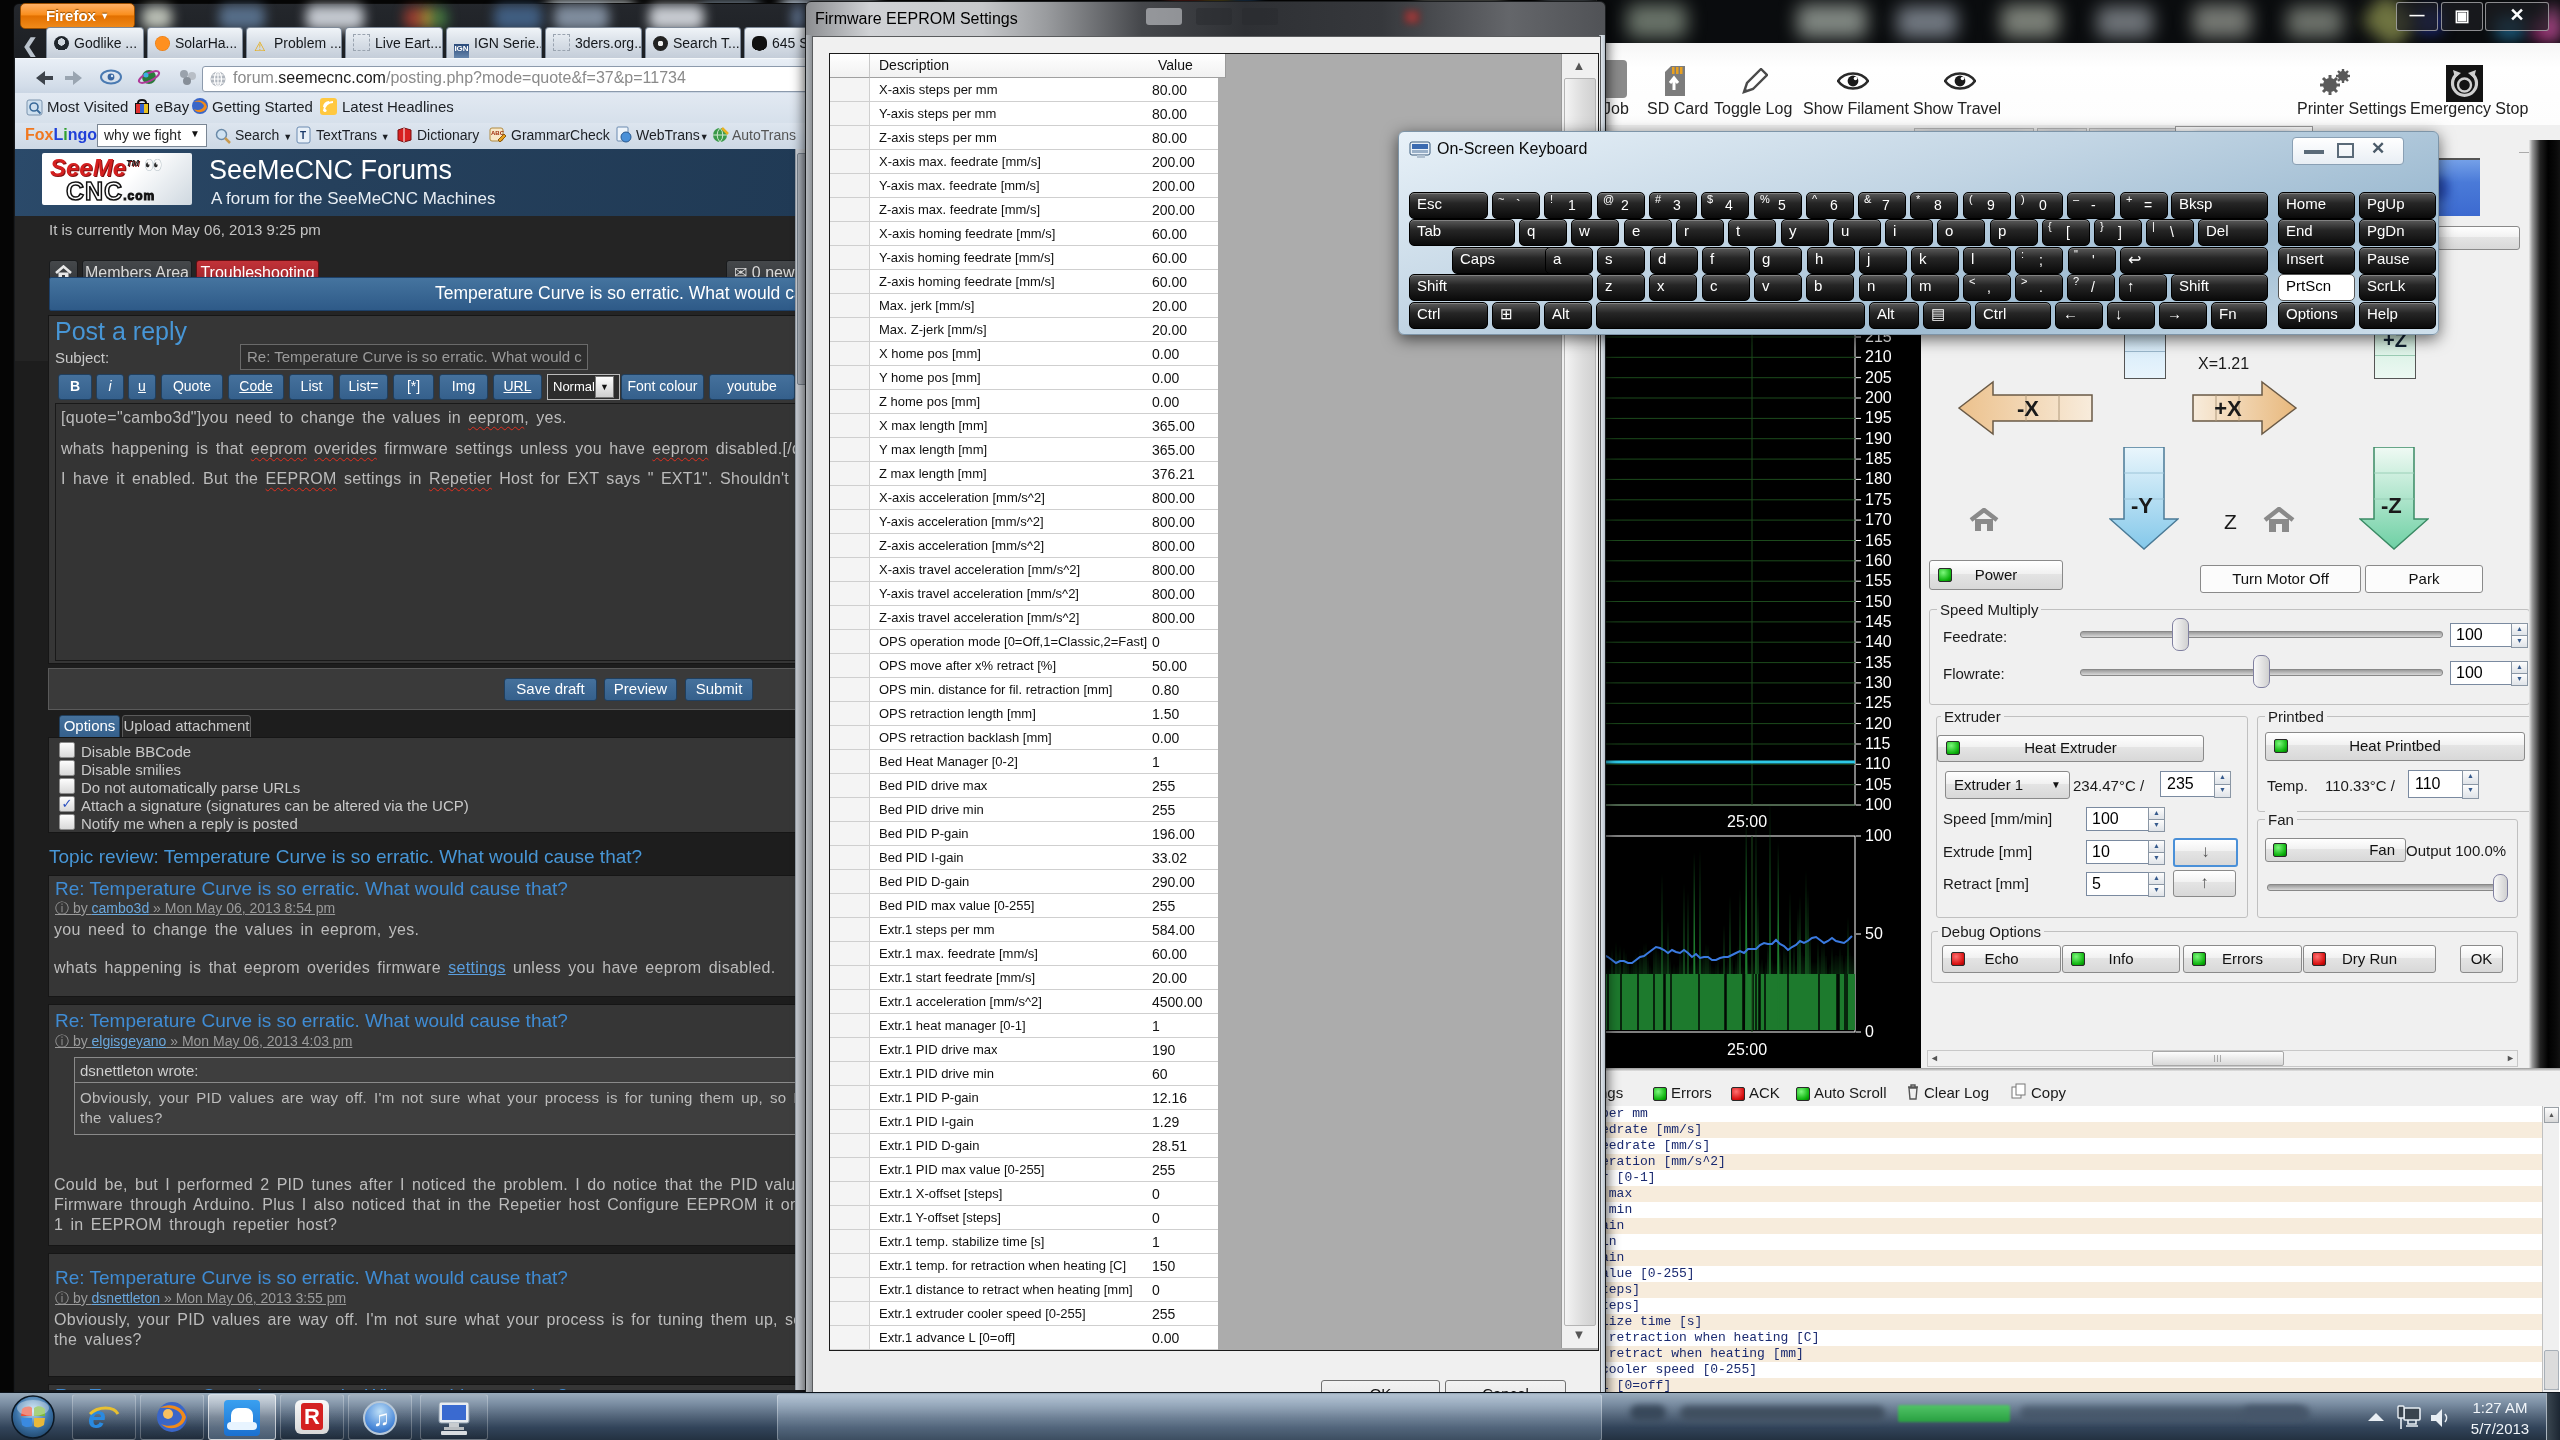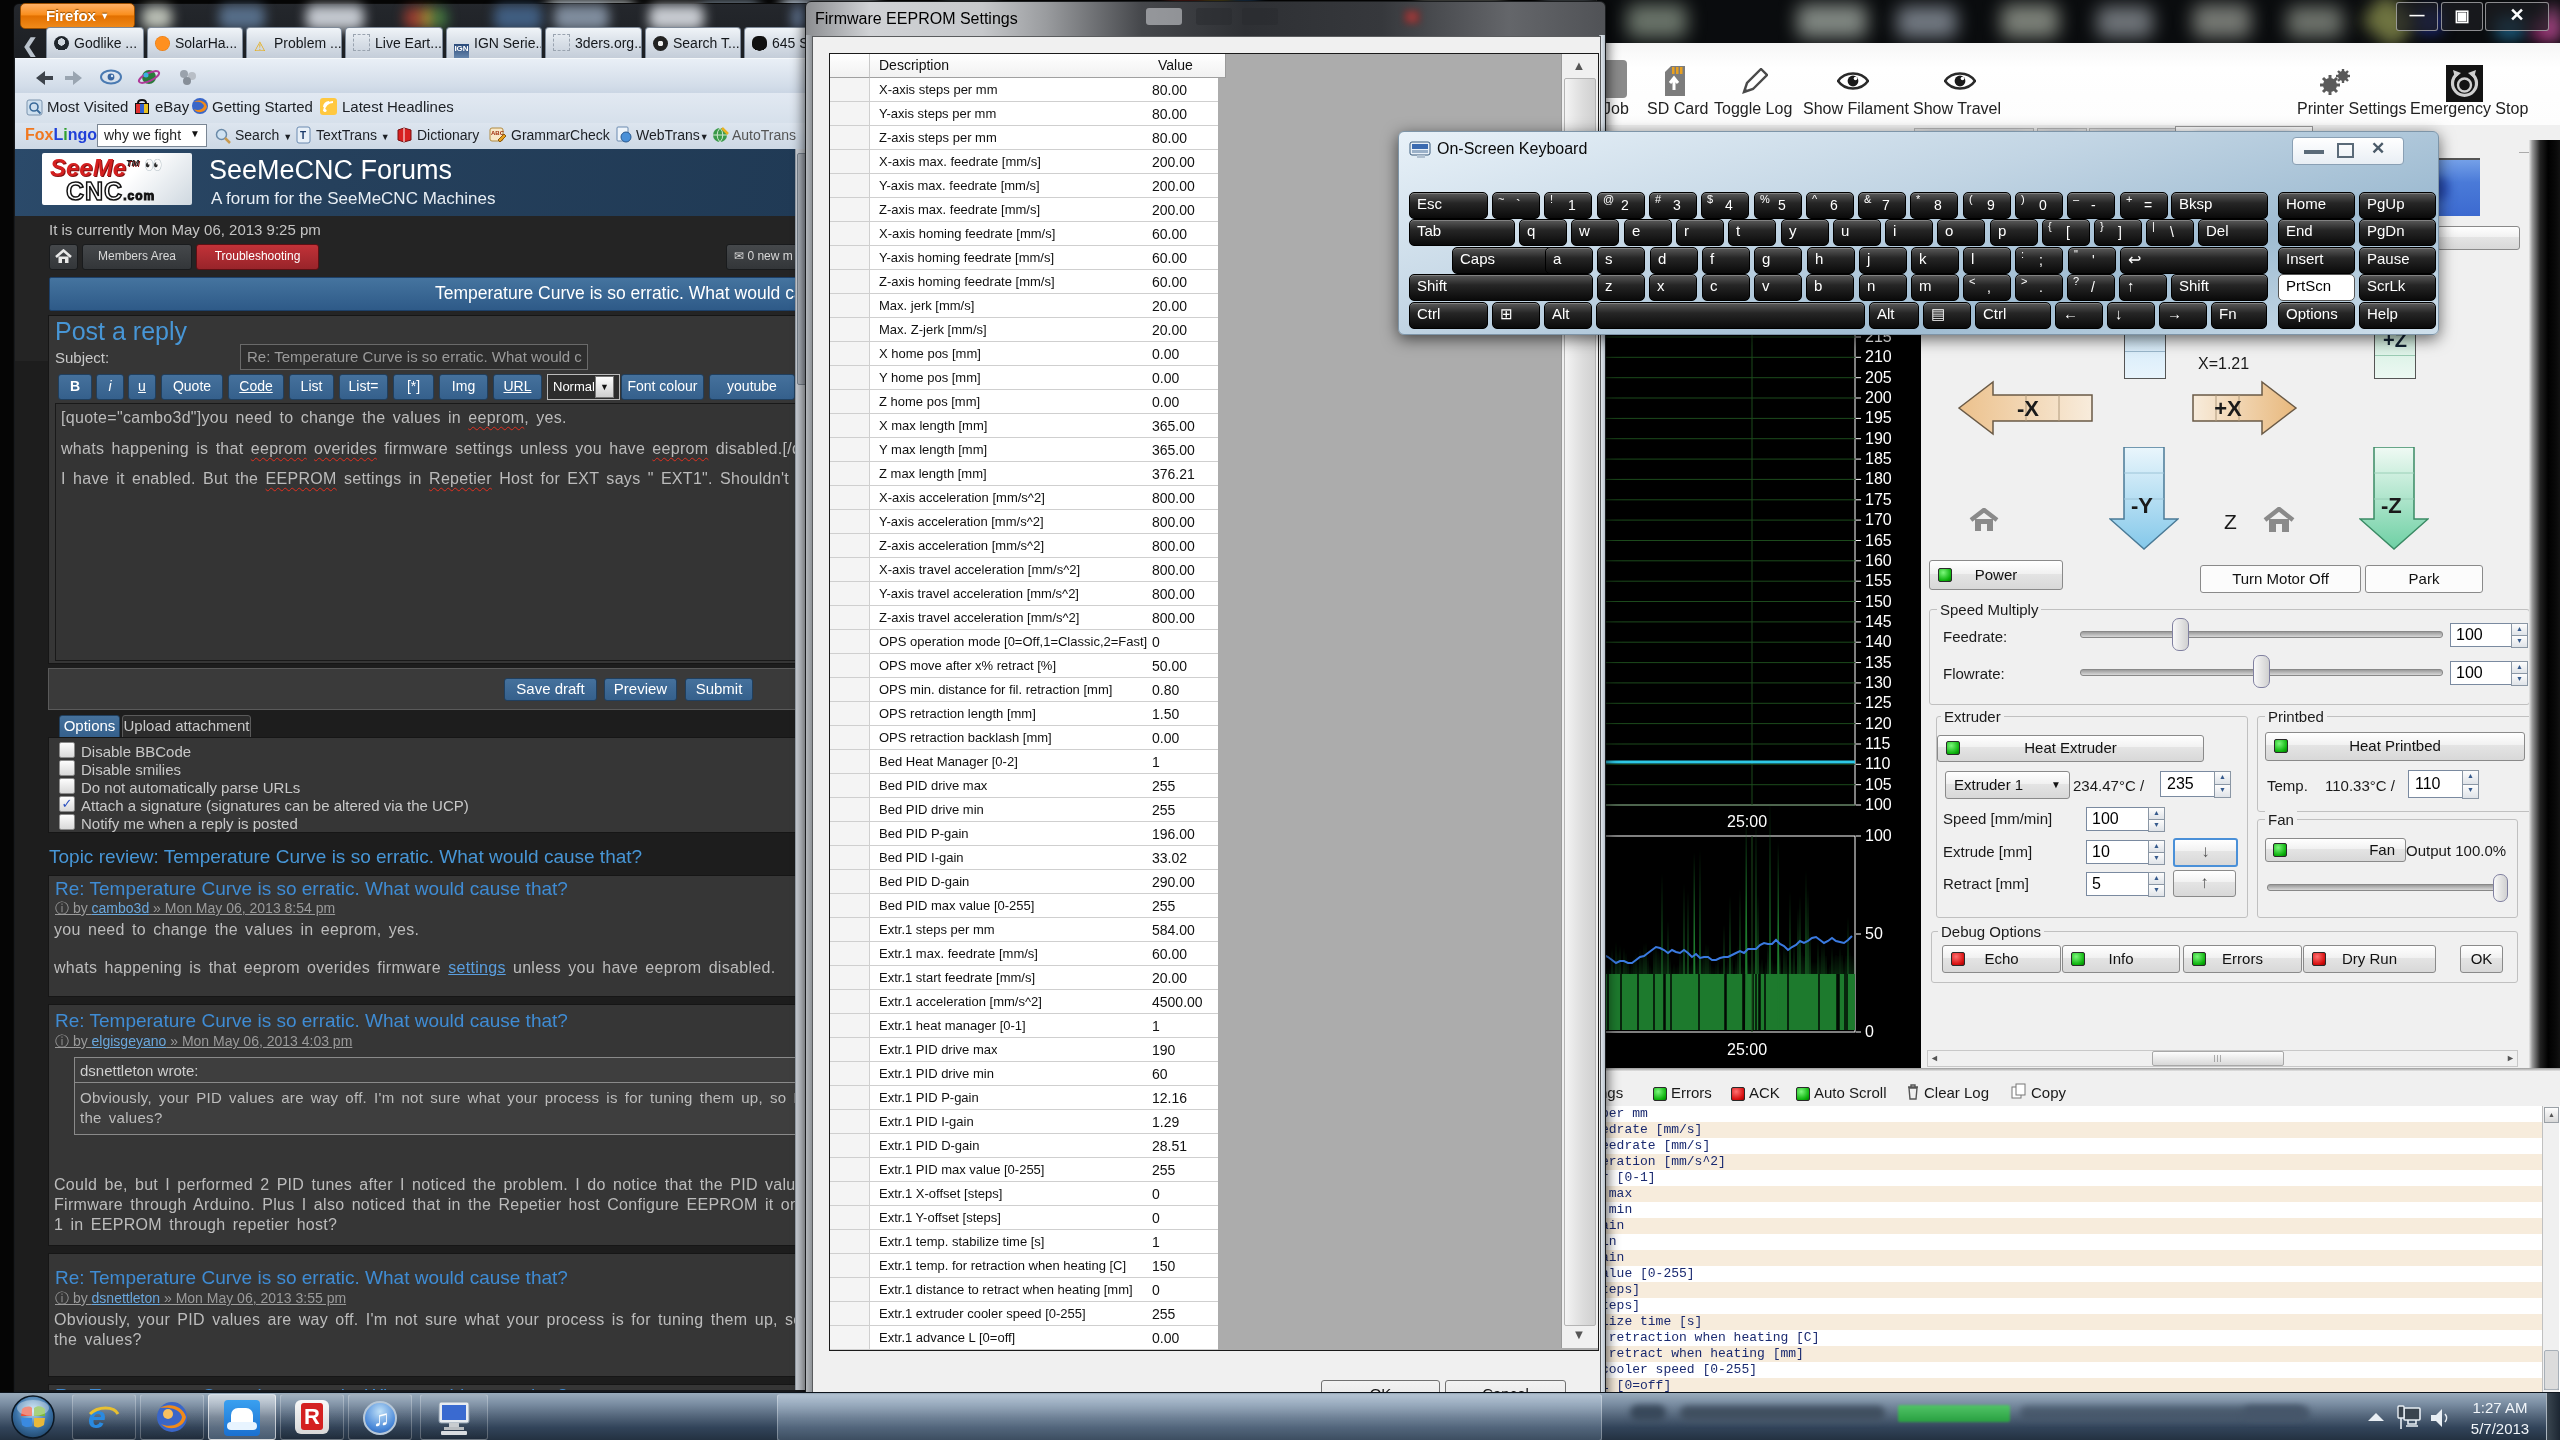--- a/index.html
+++ b/index.html
@@ -11,21 +11,21 @@
 .fftab{position:absolute;top:23px;height:31px;background:linear-gradient(#f0f4f8,#d9e0e8 45%,#c3ccd8);border:1px solid #7e8a99;border-bottom:none;border-radius:4px 4px 0 0;color:#15181c;font-size:14px;line-height:30px;white-space:nowrap;overflow:hidden;}
 .fftab .ti{display:inline-block;width:15px;height:15px;vertical-align:-3px;margin:0 5px 0 7px;}
 #ffnav{position:absolute;left:1px;top:54px;width:795px;height:38px;background:linear-gradient(#e9eff6,#d3dde9 70%,#c6d2e1);border-top:1px solid #f5f8fb;}
 #ffbm{position:absolute;left:1px;top:89px;width:795px;height:30px;background:linear-gradient(#e2e9f2,#d6e0eb);color:#1c1f24;font-size:15px;}
 #fffl{position:absolute;left:1px;top:119px;width:795px;height:26px;background:linear-gradient(#dde5ef,#cdd8e5);color:#1c1f24;font-size:14px;border-bottom:1px solid #9aa5b2;}
 #ffpage{position:absolute;left:1px;top:145px;width:795px;height:1241px;background:#1d1d1d;overflow:hidden;}
 .bmi{display:inline-block;vertical-align:middle;margin-right:6px;}
 #ffsb{position:absolute;left:781px;top:145px;width:14px;height:1241px;background:#cfd4da;border-left:1px solid #9aa2ac;}
 #ffsb .th{position:absolute;left:1px;top:4px;width:11px;height:230px;background:linear-gradient(90deg,#b6bcc4,#989fa9);border:1px solid #7d8792;border-radius:2px;}
 .btnblue{position:absolute;height:24px;background:linear-gradient(#45719c,#35608c);border:1px solid #203f5e;border-radius:3px;color:#fff;font-size:14px;text-align:center;line-height:23px;}
-.btndark{position:absolute;height:24px;background:linear-gradient(#45484b,#333639);border:1px solid #191b1d;border-radius:3px;color:#d8d8d8;font-size:12px;text-align:center;line-height:23px;}
+.btndark{position:absolute;height:24px;background:linear-gradient(#45484b,#333639);border:1px solid #191b1d;border-radius:3px;color:#d8d8d8;font-size:16px;text-align:center;line-height:23px;margin-top:16px;}
 .panel{position:absolute;left:47px;width:759px;background:#363636;border:1px solid #161616;}
 .cb{position:absolute;width:14px;height:14px;background:linear-gradient(#fdfdfd,#d9d9d9);border:1px solid #8a8a8a;border-radius:2px;}
 .cbl{position:absolute;left:79px;color:#c9c9c9;font-size:15px;white-space:nowrap;}
 .ptitle{position:absolute;left:53px;color:#3f8cd4;font-size:19px;white-space:nowrap;}
 .pby{position:absolute;left:53px;color:#9a9a9a;font-size:14px;white-space:nowrap;text-decoration:underline;}
 .pby a{color:#6aa7dc;text-decoration:underline;}
 .pbody{position:absolute;left:52px;color:#bcbcbc;font-size:16px;white-space:nowrap;letter-spacing:.3px;word-spacing:2.5px;}
 .sq{text-decoration:underline wavy #e03020 1px;text-underline-offset:3px;}
 
 #dlg{position:absolute;z-index:30;left:805px;top:1px;width:799px;height:1439px;background:linear-gradient(90deg,#8c8e91,#d0d2d5 8%,#c6c8cb 22%,#9a9c9f 30%,#45474b 42%,#2e3034 55%,#36383c 72%,#64666a 88%,#505256);border:1px solid #1c1e20;border-radius:6px 6px 0 0;box-shadow:0 0 14px rgba(0,0,0,.8);}
@@ -119,20 +119,28 @@
     <svg class="ab" style="left:122px;top:8px;" width="24" height="20">
           <circle cx="12" cy="10" r="7" fill="#2a7a3a"></circle>
           <ellipse cx="12" cy="10" rx="11" ry="4" fill="none" stroke="#b03a9a" stroke-width="2" transform="rotate(-25 12 10)"></ellipse>
           <circle cx="9" cy="8" r="2.5" fill="#3ab0e0"></circle>
         </svg>
     <svg class="ab" style="left:162px;top:9px;" width="22" height="18">
           <circle cx="7" cy="6" r="4" fill="#9aa2ac"></circle>
           <circle cx="15" cy="8" r="4" fill="#b8bec6"></circle>
           <circle cx="10" cy="13" r="4" fill="#868e98"></circle>
         </svg>
+    <div class="ab" style="left:187px;top:7px;width:614px;height:24px;background:#fff;border:1px solid #8c9aac;border-radius:3px;overflow:hidden;">
+      <svg class="ab" style="left:7px;top:4px;" width="17" height="17">
+            <circle cx="8" cy="8" r="7.5" fill="#b0b6be"></circle>
+            <path d="M1 8 H15 M8 1 V15 M2.5 4 H13.5 M2.5 12 H13.5" stroke="#fff" stroke-width="1.2" fill="none"></path>
+            <ellipse cx="8" cy="8" rx="3.5" ry="7.5" fill="none" stroke="#fff" stroke-width="1.2"></ellipse>
+          </svg>
+      <div class="ab" style="left:30px;top:2px;font-size:16px;color:#8a8a8a;white-space:nowrap;">forum.<span style="color:#1a1a1a;">seemecnc.com</span>/posting.php?mode=quote&amp;f=37&amp;p=11734</div>
+    </div>
   </div>
 
   <div id="ffbm">
     <svg class="bmi ab" style="left:11px;top:6px;" width="17" height="17">
           <rect x="1" y="1" width="15" height="15" rx="2" fill="#cfe0ef" stroke="#7a93ad"></rect>
           <circle cx="8" cy="8" r="4" fill="none" stroke="#3a6a9a" stroke-width="1.6"></circle>
           <path d="M11 11 L14.5 14.5" stroke="#3a6a9a" stroke-width="1.8"></path>
         </svg>
     <div class="ab" style="left:32px;top:5px;">Most Visited</div>
     <svg class="ab" style="left:118px;top:5px;" width="18" height="18">

